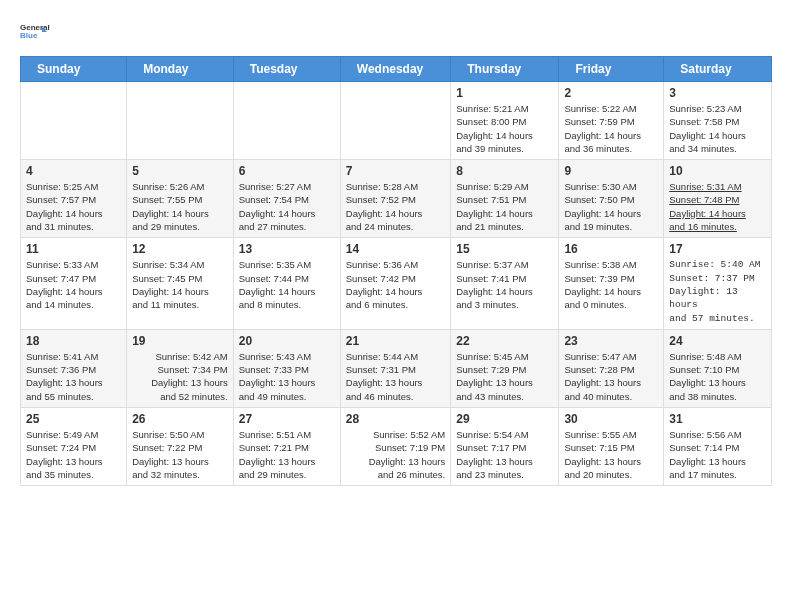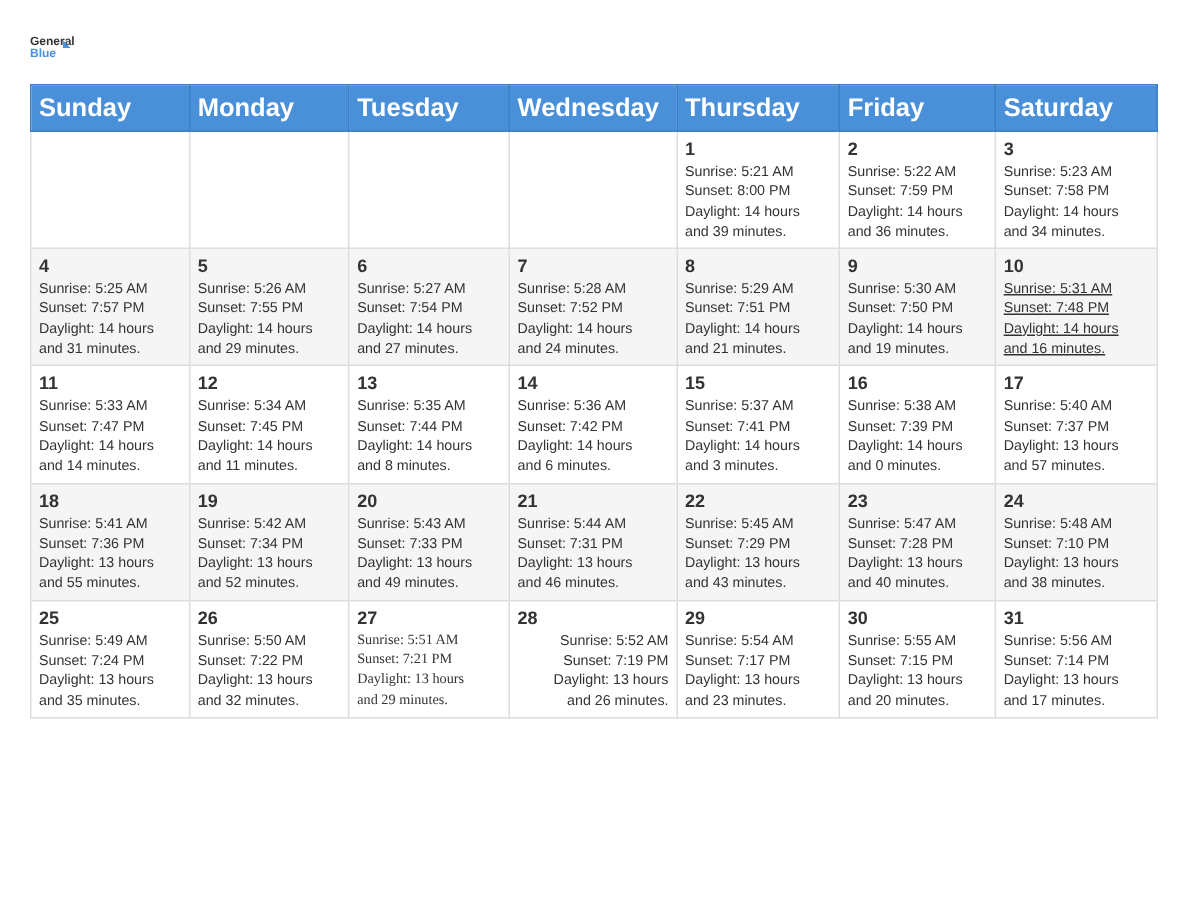--- a/index.html
+++ b/index.html
@@ -43,23 +43,23 @@
       color: #555;
     }
     .calendar {
       width: 100%;
       border-collapse: collapse;
       border: 1px solid #ccc;
     }
     .calendar th {
       background: #4a90d9;
       color: #fff;
-      font-size: 17px;
+      font-size: 12px;
       font-weight: bold;
-      padding: 5px 5px;
+      padding: 5px 16px;
       text-align: left;
       border: 1px solid #3a80c9;
     }
     .calendar td {
       vertical-align: top;
       padding: 4px 5px;
       border: 1px solid #ddd;
       width: 113px;
       height: 78px;
       font-size: 10px;
@@ -233,37 +233,37 @@
           </td>
           <td>
             <span class="day-number">16</span>
             <div class="day-info" style="white-space: pre-line;">Sunrise: 5:38 AM
 Sunset: 7:39 PM
 Daylight: 14 hours
 and 0 minutes.</div>
           </td>
           <td>
             <span class="day-number">17</span>
-            <div class="day-info" style="white-space: pre-line;">Sunrise: 5:40 AM
+            <div class="day-info" style="white-space: pre-line; font-family: Liberation Mono, monospace;">Sunrise: 5:40 AM
 Sunset: 7:37 PM
 Daylight: 13 hours
 and 57 minutes.</div>
           </td>
         </tr>
         <tr>
           <td>
             <span class="day-number">18</span>
             <div class="day-info" style="white-space: pre-line;">Sunrise: 5:41 AM
 Sunset: 7:36 PM
 Daylight: 13 hours
 and 55 minutes.</div>
           </td>
           <td>
             <span class="day-number">19</span>
-            <div class="day-info" style="white-space: pre-line;">Sunrise: 5:42 AM
+            <div class="day-info" style="white-space: pre-line; text-align: right;">Sunrise: 5:42 AM
 Sunset: 7:34 PM
 Daylight: 13 hours
 and 52 minutes.</div>
           </td>
           <td>
             <span class="day-number">20</span>
             <div class="day-info" style="white-space: pre-line;">Sunrise: 5:43 AM
 Sunset: 7:33 PM
 Daylight: 13 hours
 and 49 minutes.</div>
@@ -307,21 +307,21 @@
           </td>
           <td>
             <span class="day-number">26</span>
             <div class="day-info" style="white-space: pre-line;">Sunrise: 5:50 AM
 Sunset: 7:22 PM
 Daylight: 13 hours
 and 32 minutes.</div>
           </td>
           <td>
             <span class="day-number">27</span>
-            <div class="day-info" style="white-space: pre-line; font-family: Liberation Serif, serif;">Sunrise: 5:51 AM
+            <div class="day-info" style="white-space: pre-line;">Sunrise: 5:51 AM
 Sunset: 7:21 PM
 Daylight: 13 hours
 and 29 minutes.</div>
           </td>
           <td>
             <span class="day-number">28</span>
             <div class="day-info" style="white-space: pre-line; text-align: right;">Sunrise: 5:52 AM
 Sunset: 7:19 PM
 Daylight: 13 hours
 and 26 minutes.</div>

